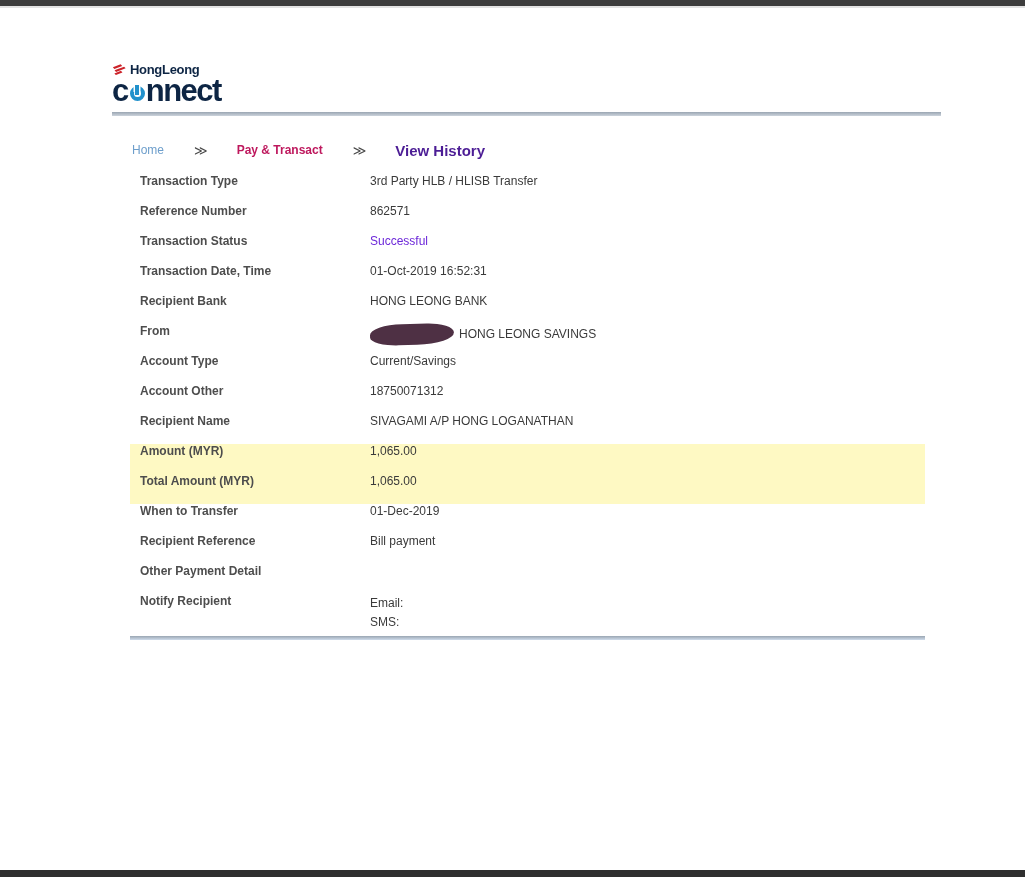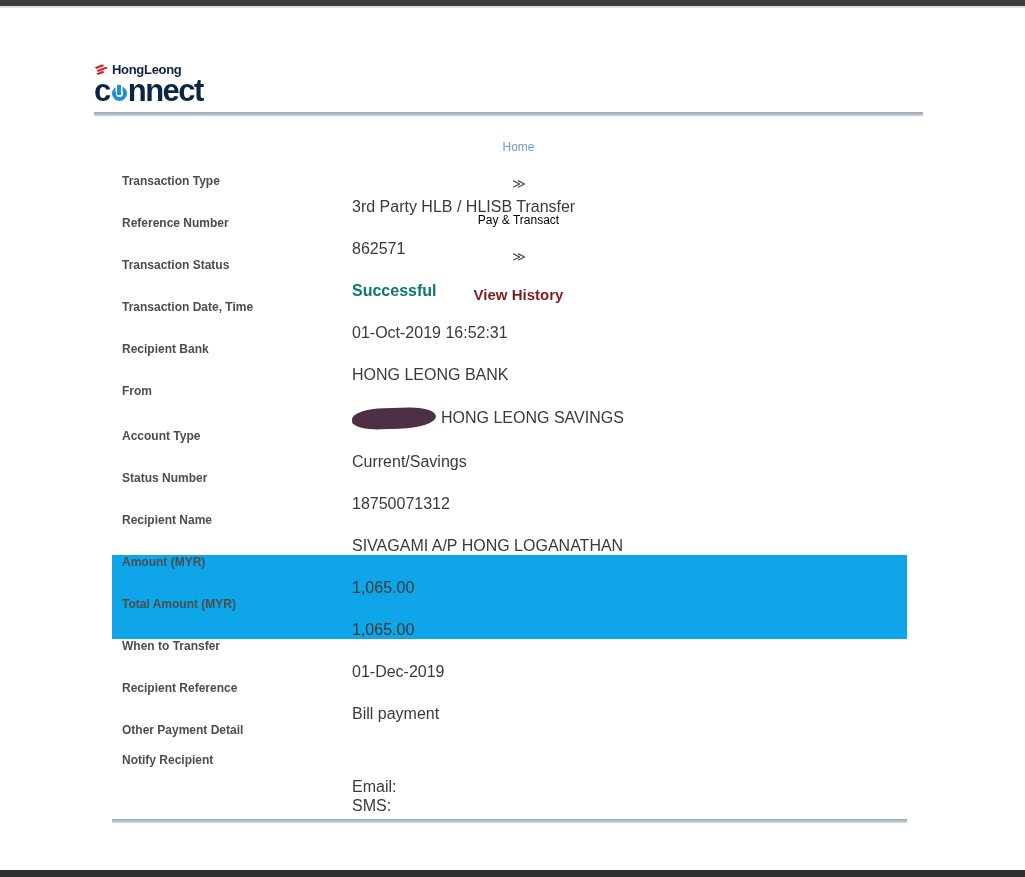--- a/index.html
+++ b/index.html
@@ -14,21 +14,21 @@
   .top-bar {
     position: absolute; top: 0; left: 0; right: 0;
     height: 8px; background: #3d3d3d;
     border-bottom: 2px solid #e3e3e3;
   }
   .bottom-bar {
     position: absolute; bottom: 0; left: 0; right: 0;
     height: 7px; background: #2f2f2f;
   }
   .page {
-    position: absolute; top: 10px; left: 94px; width: 829px;
+    position: absolute; top: 10px; left: 112px; width: 829px;
   }
   
   .logo-block { margin-top: 52px; cursor: pointer; width: 170px; }
   .logo-top { display: flex; align-items: center; gap: 3px; height: 15px; }
   .logo-group-name {
     font-size: 13px; font-weight: bold; color: #0d2544; letter-spacing: -0.3px;
   }
   .logo-connect {
     font-size: 31px; font-weight: bold; color: #0d2544;
     letter-spacing: -1.5px; line-height: 26px; margin-top: 1px;
@@ -50,37 +50,37 @@
     width: 4px; height: 10px; background: #2191cc;
     left: 50%; top: -5px; transform: translateX(-50%);
   }
   .header-divider {
     margin-top: 8px; height: 4px; width: 829px;
     background: linear-gradient(to bottom, #9aa6b2, #ccd4dc);
   }
   
   .breadcrumb {
     margin-top: 24px; padding-left: 20px;
-    display: flex; align-items: center; gap: 22px;
-    font-size: 12px; height: 20px; flex-direction: column;
+    display: flex; align-items: center; gap: 30px;
+    font-size: 12px; height: 20px;
   }
   .crumb-home { color: #6d9ecb; cursor: pointer; }
   .crumb-sep { color: #4a4a4a; font-size: 13px; letter-spacing: -1px; }
-  .crumb-mid { color: #000000; cursor: pointer; }
-  .crumb-current { color: #7f1d1d; font-weight: bold; font-size: 15px; }
+  .crumb-mid { color: #be185d; cursor: pointer; font-weight: bold; }
+  .crumb-current { color: #4c1d95; font-weight: bold; font-size: 15px; }
   
   .details { margin-top: 14px; margin-left: 18px; width: 795px; }
   .detail-row { display: flex; min-height: 30px; }
-  .detail-row.highlight { background: #0ea5e9; }
+  .detail-row.highlight { background: #fef9c3; }
   .detail-label {
     width: 240px; padding-left: 10px; flex-shrink: 0;
     font-size: 12px; font-weight: bold; color: #4d4d4d;
   }
-  .detail-value { font-size: 16px; color: #3a3a3a; flex: 1; margin-top: 24px; }
-  .detail-value.success { color: #0f766e; font-weight: bold; }
+  .detail-value { font-size: 12px; color: #3a3a3a; flex: 1; }
+  .detail-value.success { color: #6d28d9; font-weight: normal; }
   .detail-value .vline { line-height: 19px; }
   .redaction {
     display: inline-block; width: 84px; height: 21px;
     background: #4e3044;
     border-radius: 48% 40% 55% 42% / 60% 55% 70% 50%;
     margin-right: 5px; vertical-align: middle;
     transform: rotate(-1.5deg);
   }
   .bottom-divider {
     margin-left: 18px; margin-top: 4px; width: 795px; height: 4px;
@@ -149,21 +149,21 @@
       </div>
       <div class="detail-row">
         <div class="detail-label">From</div>
         <div class="detail-value"><span class="redaction"></span>HONG LEONG SAVINGS</div>
       </div>
       <div class="detail-row">
         <div class="detail-label">Account Type</div>
         <div class="detail-value">Current/Savings</div>
       </div>
       <div class="detail-row">
-        <div class="detail-label">Status Number</div>
+        <div class="detail-label">Account Other</div>
         <div class="detail-value">18750071312</div>
       </div>
       <div class="detail-row">
         <div class="detail-label">Recipient Name</div>
         <div class="detail-value">SIVAGAMI A/P HONG LOGANATHAN</div>
       </div>
       <div class="detail-row highlight">
         <div class="detail-label">Amount (MYR)</div>
         <div class="detail-value">1,065.00</div>
       </div>

